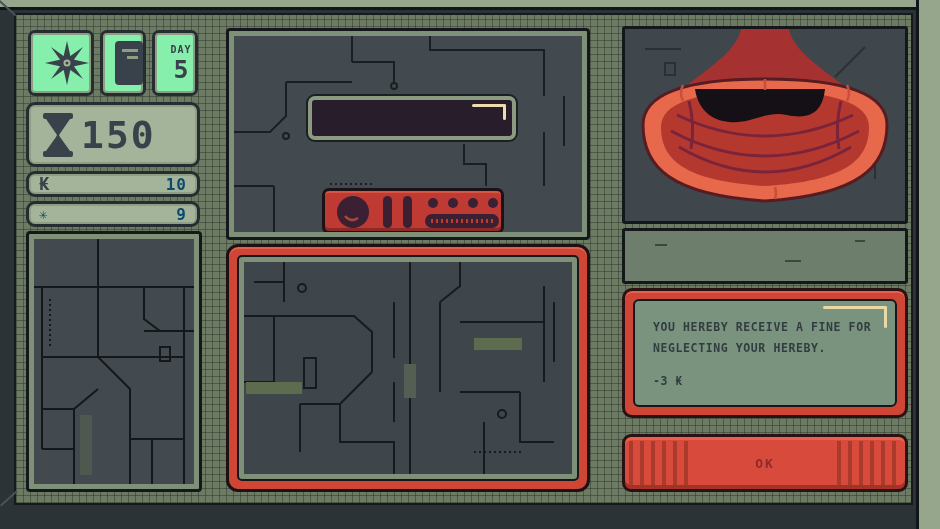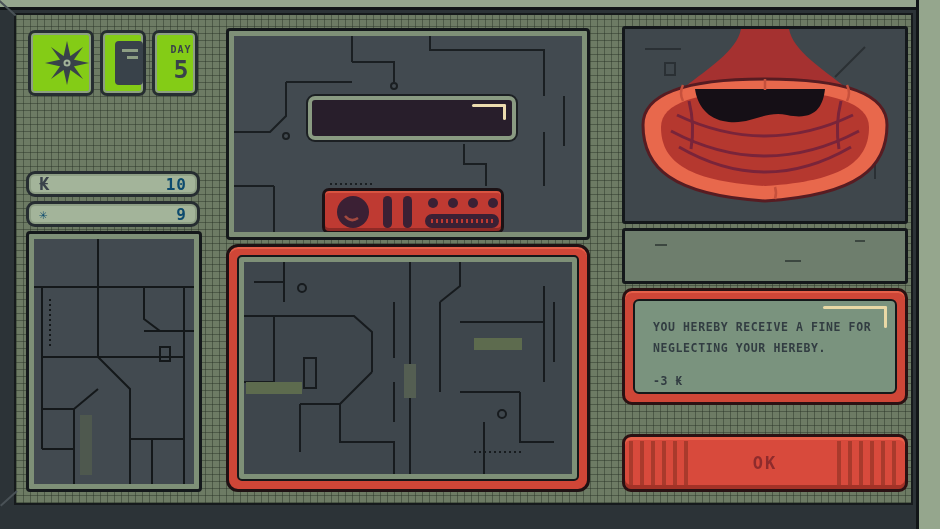--- a/index.html
+++ b/index.html
@@ -15,21 +15,21 @@
 
   
   .main-area{left:14px;top:13px;width:899px;height:492px;
     background-color:#6d7b64;
     background-image:
       repeating-linear-gradient(0deg, rgba(38,48,36,.45) 0 1px, transparent 1px 7px),
       repeating-linear-gradient(90deg, rgba(38,48,36,.45) 0 1px, transparent 1px 7px);
     border:2px solid #161a1c;}
 
   
-  .tile{background:#84cc16;border:3px solid #262d31;border-radius:7px;
+  .tile{background:#86efac;border:3px solid #262d31;border-radius:7px;
         box-shadow:inset 0 0 0 2px #8d9e84;display:flex;align-items:center;justify-content:center;padding-left:12px;}
   .hudrow{background:#a3b49a;border:3px solid #262d31;border-radius:9px;
           box-shadow:inset 0 0 0 2px #8d9e84;display:flex;align-items:center;padding:0 10px;}
   .dark-ink{color:#39424a;}
   .lite-ink{color:#0c4a6e;}
 
   .daylabel{font-size:10px;font-weight:bold;letter-spacing:1px;line-height:1;}
   .dayvalue{font-size:25px;font-weight:bold;line-height:1;margin-top:2px;}
   .timer-num{font-size:38px;font-weight:bold;letter-spacing:2px;line-height:1;}
   .cred-sym{font-size:18px;font-weight:bold;line-height:1;}
@@ -64,21 +64,21 @@
   .dialog-text{font-size:11.5px;font-weight:bold;letter-spacing:.6px;color:#323d42;line-height:1.8;}
   .dialog-amount{margin-top:16px;font-size:11.5px;font-weight:bold;letter-spacing:.6px;color:#323d42;}
   .paper-glint{position:absolute;top:5px;right:8px;width:64px;height:3px;background:#e9d9a6;border-radius:2px;}
   .paper-glint2{position:absolute;top:5px;right:8px;width:3px;height:22px;background:#e9d9a6;border-radius:2px;}
 
   .okbtn{border:3px solid #2a1113;border-radius:9px;background:#d84a3c;cursor:pointer;
          display:flex;align-items:center;justify-content:center;position:relative;overflow:hidden;
          box-shadow:inset 0 3px 0 #e8614b, inset 0 -4px 0 #a33227;}
   .ok-ridges{position:absolute;top:4px;bottom:4px;width:64px;
      background:repeating-linear-gradient(90deg,#a93a2c 0 4px,#d84a3c 4px 11px);}
-  .ok-label{font-size:17px;font-weight:bold;letter-spacing:2px;color:#8e2b2c;}
+  .ok-label{font-size:13px;font-weight:bold;letter-spacing:2px;color:#8e2b2c;}
 
   svg{display:block;}
 </style>
 </head>
 <body>
 
 <div class="stage">
 
   <div class="abs band band-top"></div>
   <div class="abs band band-right"></div>
@@ -114,20 +114,33 @@
         <rect x="13" y="16" width="11" height="3" fill="#8d9e84"></rect>
       </svg>
     </span>
   </div>
 
   <div class="abs tile" style="left:152px;top:30px;width:46px;height:66px;flex-direction:column;">
     <div class="daylabel dark-ink">DAY</div>
     <div class="dayvalue dark-ink">5</div>
   </div>
 
+  <div class="abs hudrow" style="left:26px;top:102px;width:174px;height:65px;">
+    <span style="margin:0 8px 0 4px;">
+      <svg width="30" height="44" viewBox="0 0 30 44">
+        <g fill="#39424a">
+          <rect x="0" y="0" width="30" height="6" rx="2"></rect>
+          <rect x="0" y="38" width="30" height="6" rx="2"></rect>
+          <polygon points="3,6 27,6 16,22 15,24 14,22"></polygon>
+          <polygon points="15,20 17,24 27,38 3,38 13,24"></polygon>
+        </g>
+      </svg>
+    </span>
+    <span class="timer-num dark-ink">150</span>
+  </div>
 
   <div class="abs hudrow" style="left:26px;top:171px;width:174px;height:26px;">
     <span class="cred-sym dark-ink">₭</span>
     <span class="row-val lite-ink">10</span>
   </div>
 
   <div class="abs hudrow" style="left:26px;top:201px;width:174px;height:26px;">
     <span class="cred-sym lite-ink" style="font-size:14px;">✳</span>
     <span class="row-val lite-ink">9</span>
   </div>
@@ -255,21 +268,21 @@
   </div>
 
   <div class="abs counter" style="left:622px;top:228px;width:286px;height:56px;">
     <svg width="280" height="50" viewBox="0 0 280 50">
       <g stroke="#3c4740" stroke-width="2">
         <path d="M30,14 H42 M160,30 H176 M230,10 H240"></path>
       </g>
     </svg>
   </div>
 
-  <div class="abs dialog" style="left:622px;top:288px;width:286px;height:117px;">
+  <div class="abs dialog" style="left:622px;top:288px;width:286px;height:130px;">
     <div class="dialog-paper">
       <div class="paper-glint"></div>
       <div class="paper-glint2"></div>
       <div class="dialog-text">YOU HEREBY RECEIVE A FINE FOR</div>
       <div class="dialog-text">NEGLECTING YOUR HEREBY.</div>
       <div class="dialog-amount">-3 ₭</div>
     </div>
   </div>
 
   <div class="abs okbtn" style="left:622px;top:434px;width:286px;height:58px;">

